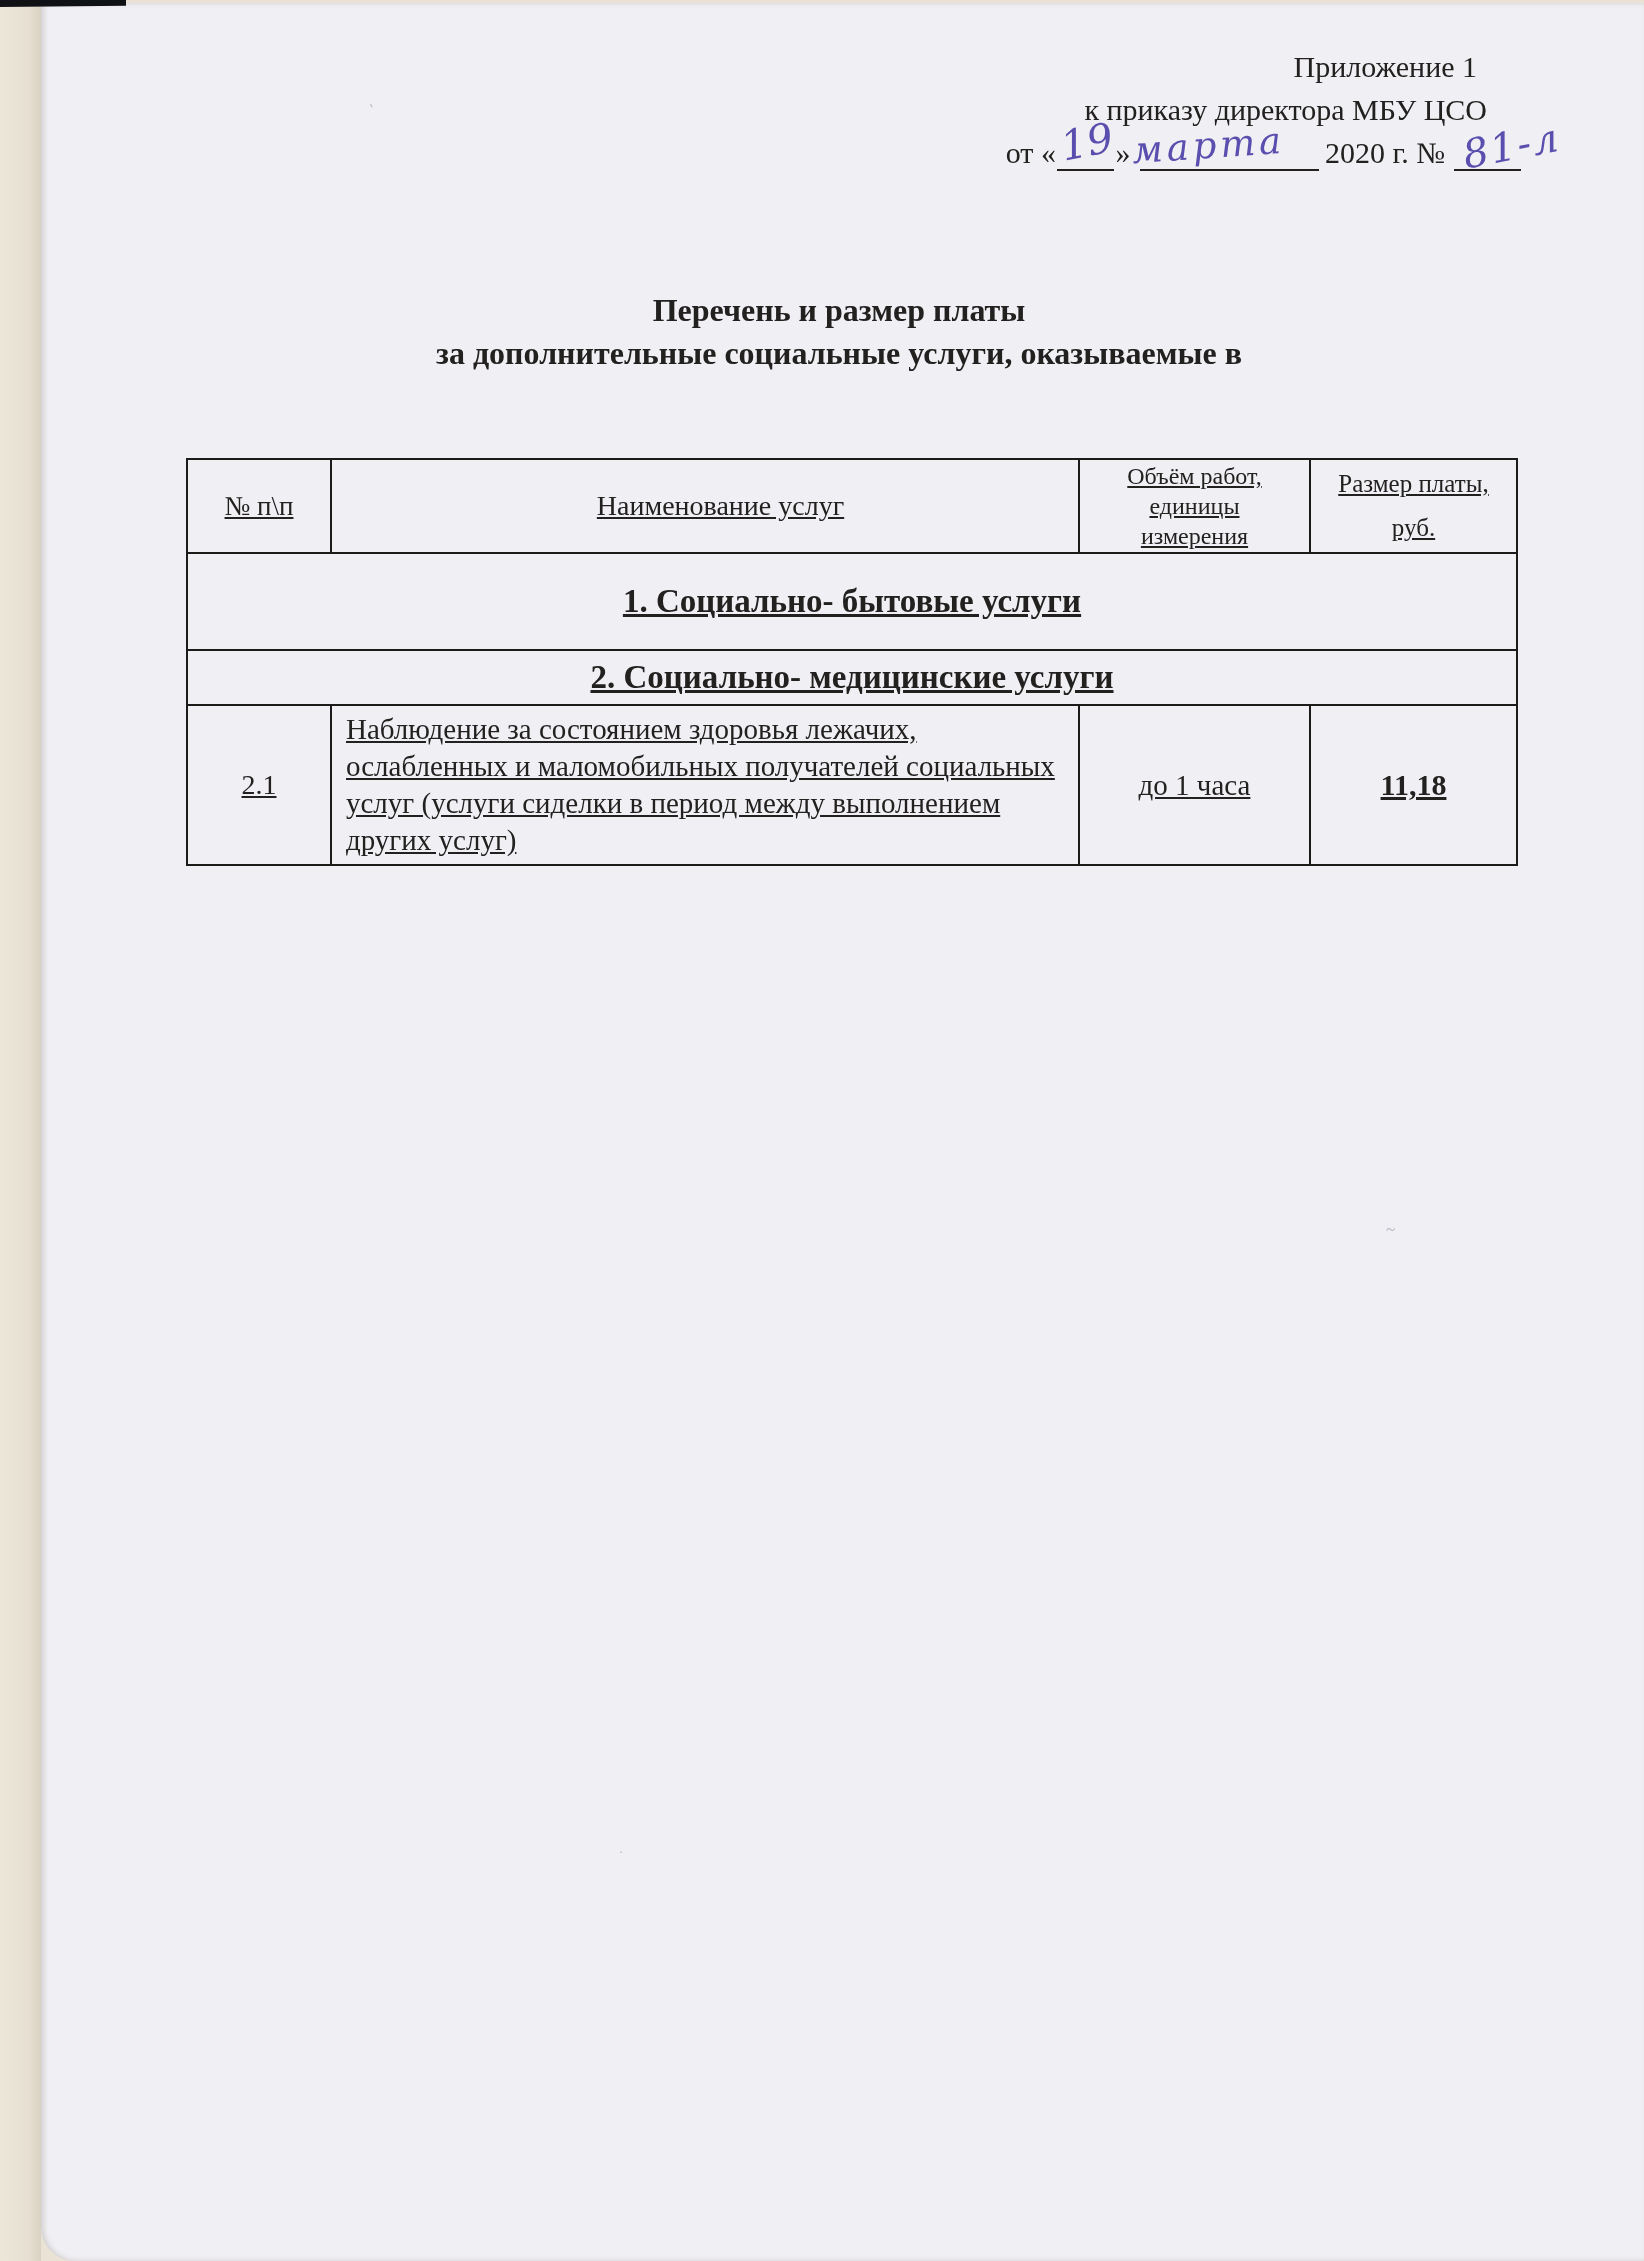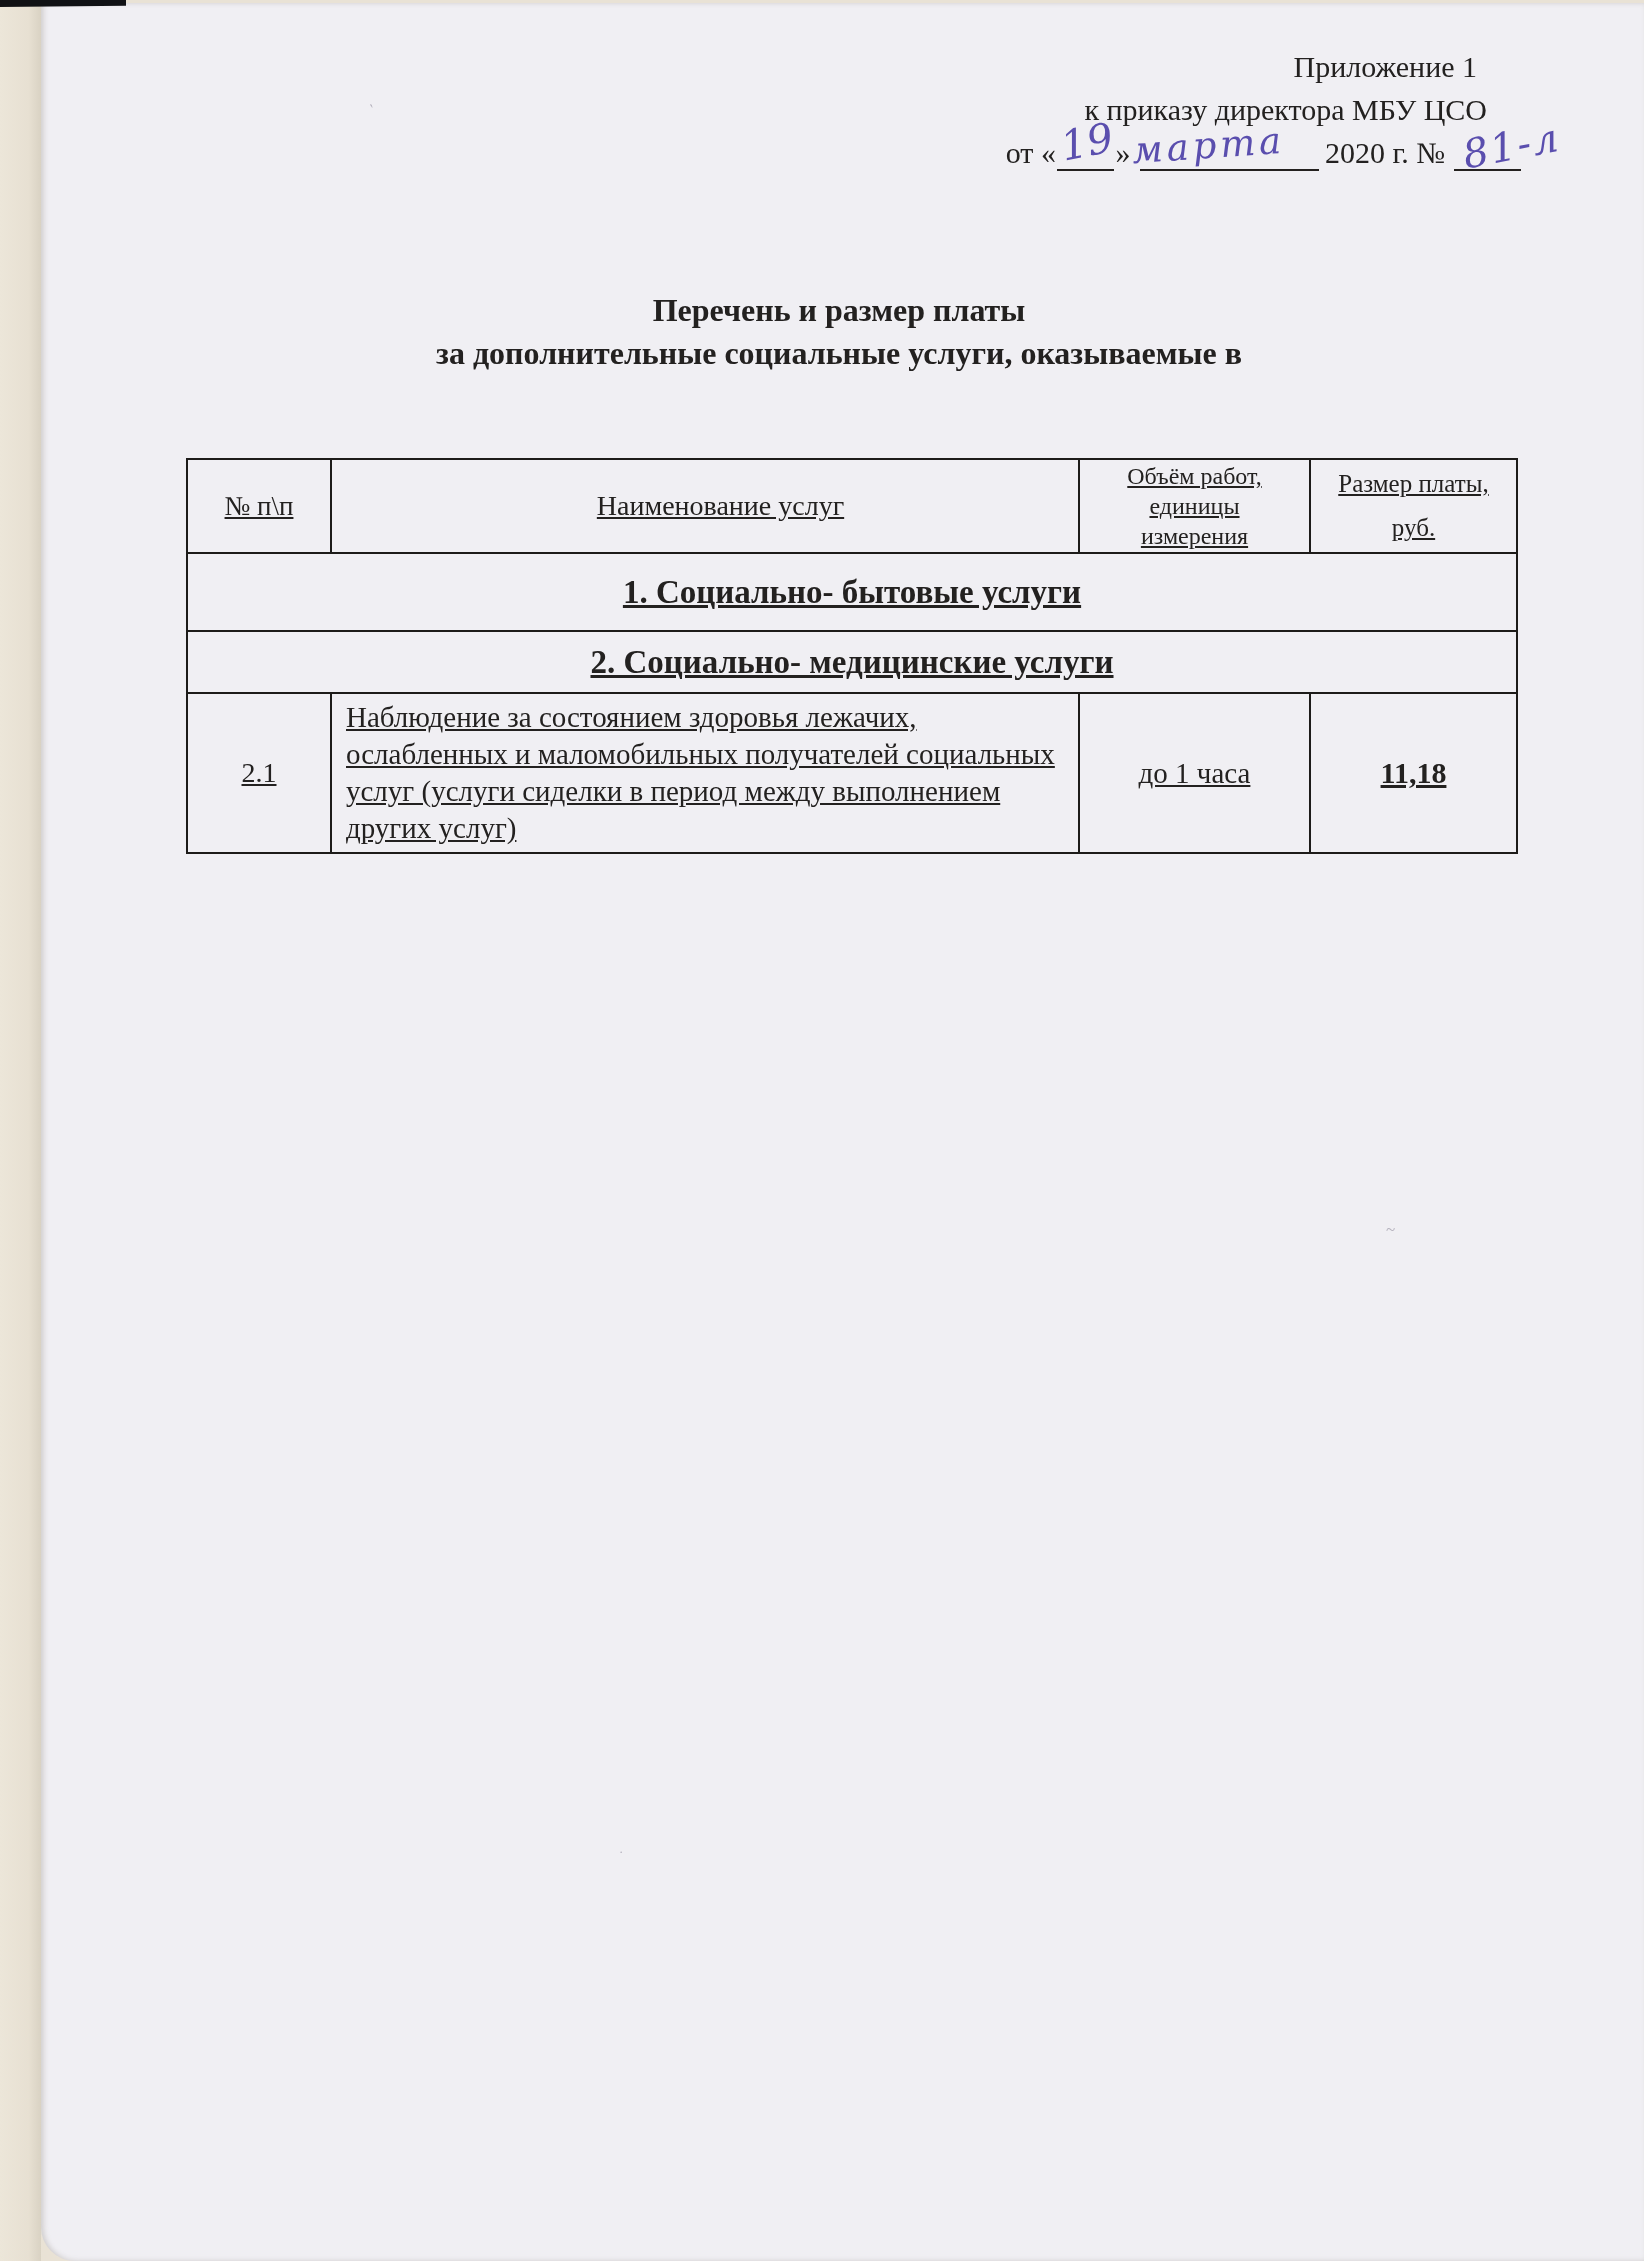--- a/index.html
+++ b/index.html
@@ -74,23 +74,23 @@
     table-layout: fixed;
     font-size: 29px;
   }
   .price-table td, .price-table th {
     border: 2.6px solid #1d1b19;
     vertical-align: middle;
     font-weight: normal;
     text-decoration: underline;
   }
   .price-table tr.head-row    { height: 94px; }
-  .price-table tr.section-1   { height: 78px; }
+  .price-table tr.section-1   { height: 97px; }
   .price-table tr.row-1       { height: 84px; }
-  .price-table tr.section-2   { height: 62px;  }
+  .price-table tr.section-2   { height: 55px;  }
   .price-table tr.row-2       { height: 145px; }
   th.h-num   { font-size: 27px; text-align: center; }
   th.h-name  { font-size: 28px; text-align: center; padding-left: 32px; }
   th.h-vol   { font-size: 24px; line-height: 30px; text-align: center; white-space: pre-line; }
   th.h-price { font-size: 25px; line-height: 44px; text-align: center; white-space: pre-line; }
   td.c-section {
     text-align: center; font-weight: bold; font-size: 33px;
   }
   td.c-num   { text-align: center; font-size: 28px; }
   td.c-name  { text-align: left; padding: 5.2px 9px 5.2px 14px; line-height: 37px; }

